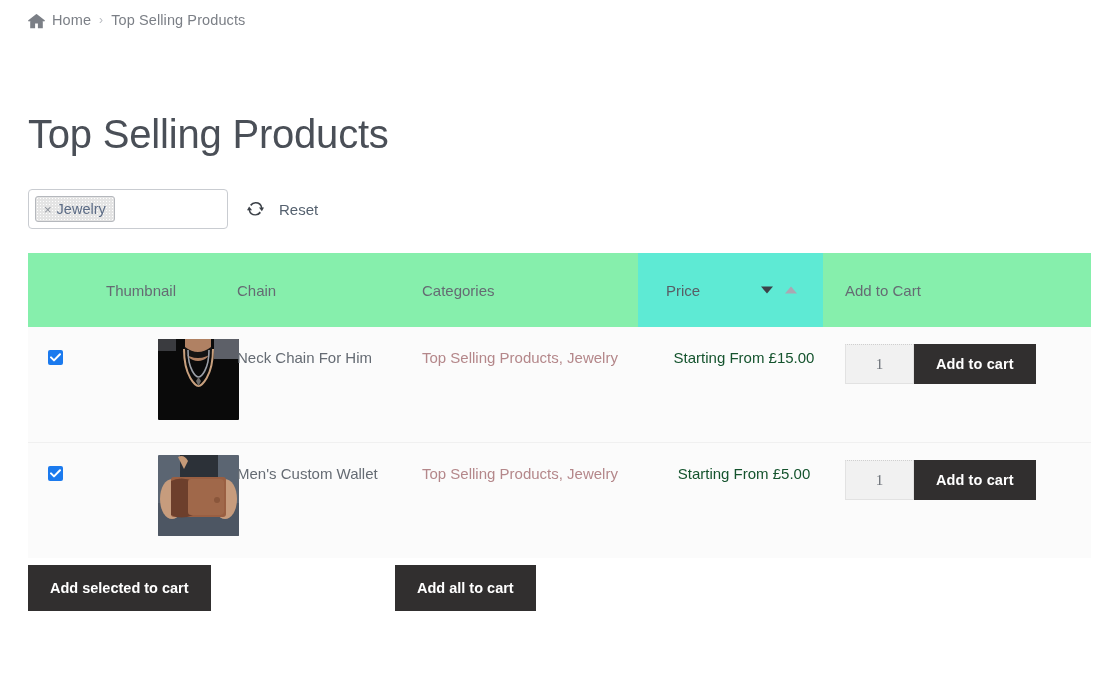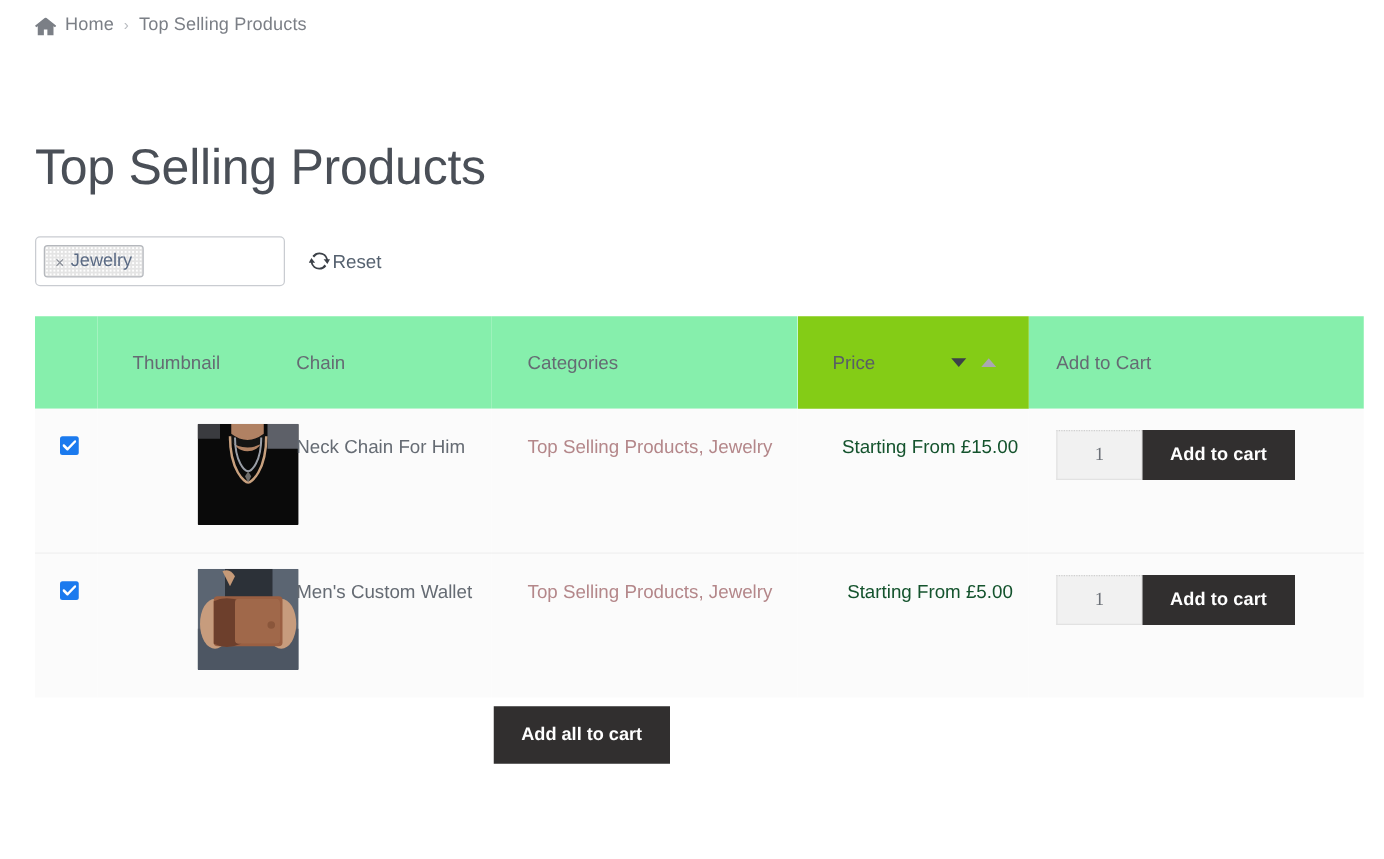--- a/index.html
+++ b/index.html
@@ -44,40 +44,40 @@
     display:inline-flex; align-items:center; gap:5px;
     height: 26px; padding: 0 8px;
     border: 1px solid #b5b8bd; border-radius: 3px;
     background-color:#e4e4e4;
     background-image: radial-gradient(#ffffff 0.8px, transparent 0.9px);
     background-size: 3px 3px;
     font-size: 14.5px; color:#5b6b85; white-space:nowrap;
   }
   .tag-chip .x { color:#8a8f98; font-size:13px; line-height:1; }
   .reset-btn {
-    margin-left: 19px; display:flex; align-items:center; gap:2px;
+    margin-left: 19px; display:flex; align-items:center; gap:15px;
     font-size: 15px; color:#55616f; cursor:pointer; text-decoration:none;
   }
   .reset-btn svg { display:block; }
 
   
   .prod-table {
     position:absolute; left:28px; top:253px;
     width: 1063px; border-collapse: collapse; table-layout: fixed;
   }
   .prod-table th {
     background:#86efac; height: 74px; font-weight:400;
     font-size: 15px; color:#656b73; text-align:left; vertical-align: middle;
     padding: 0 0 0 0;
   }
   .prod-table th.col-check { width: 50px; }
   .prod-table th.col-thumb { width: 130px; padding-left: 28px; }
   .prod-table th.col-name  { width: 185px; padding-left: 29px; }
   .prod-table th.col-cat   { width: 245px; padding-left: 29px; }
-  .prod-table th.col-price { width: 185px; padding-left: 28px; background:#84cc16; color:#585e66; position:relative; }
+  .prod-table th.col-price { width: 185px; padding-left: 28px; background:#5eead4; color:#585e66; position:relative; }
   .prod-table th.col-cart  { padding-left: 22px; }
 
   .sort-icons { position:absolute; right: 26px; top:50%; transform:translateY(-50%); display:flex; gap:12px; align-items:center; }
   .caret { width:0;height:0;border-left:6px solid transparent;border-right:6px solid transparent; }
   .caret-down { border-top:7px solid #3c4148; }
   .caret-up   { border-bottom:7px solid #aaa7b2; }
 
   .prod-table td { vertical-align: top; background:#fbfbfb; border-top:1px solid #f0f0f0; }
   .prod-table tr.first-row td { border-top:none; }
   .row-cell-pad { padding-top: 22px; }
@@ -247,16 +247,17 @@
             <input class="qty-input" type="text" value="1" style="">
             <button class="add-cart-btn">Add to cart</button>
           </div>
         </td>
       </tr>
 
     </tbody>
   </table>
 
   <div class="bottom-bar">
+    <button class="bulk-btn btn-selected">Add selected to cart</button>
     <button class="bulk-btn btn-all">Add all to cart</button>
   </div>
 
 </div>
 
 </body></html>

